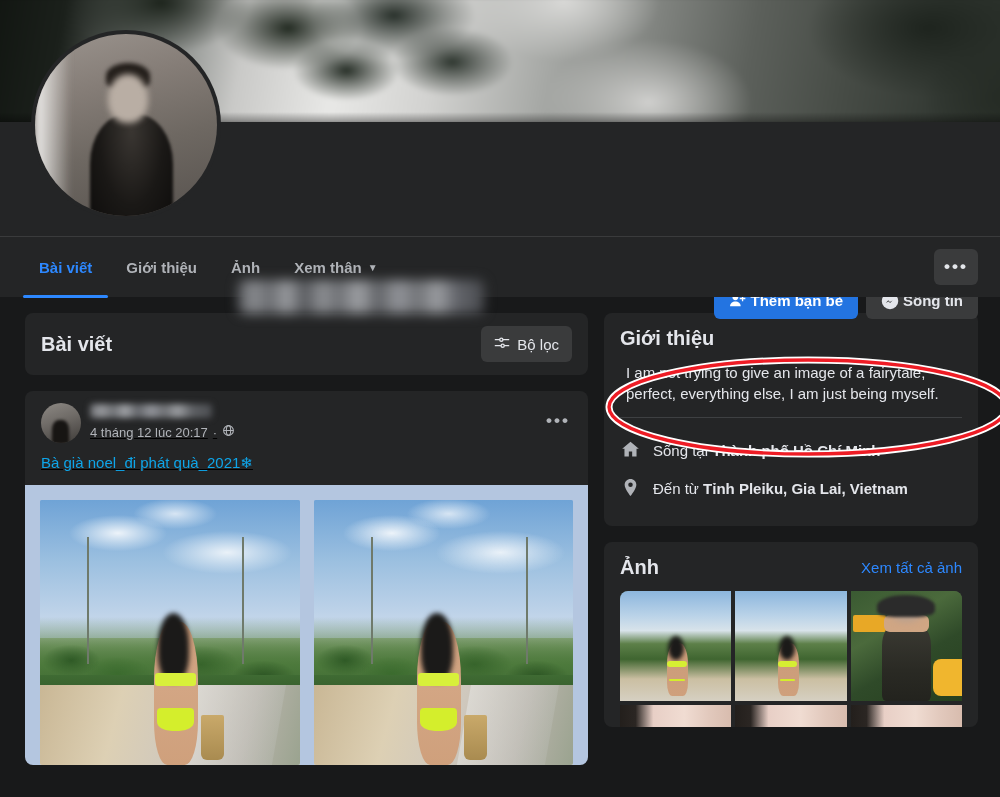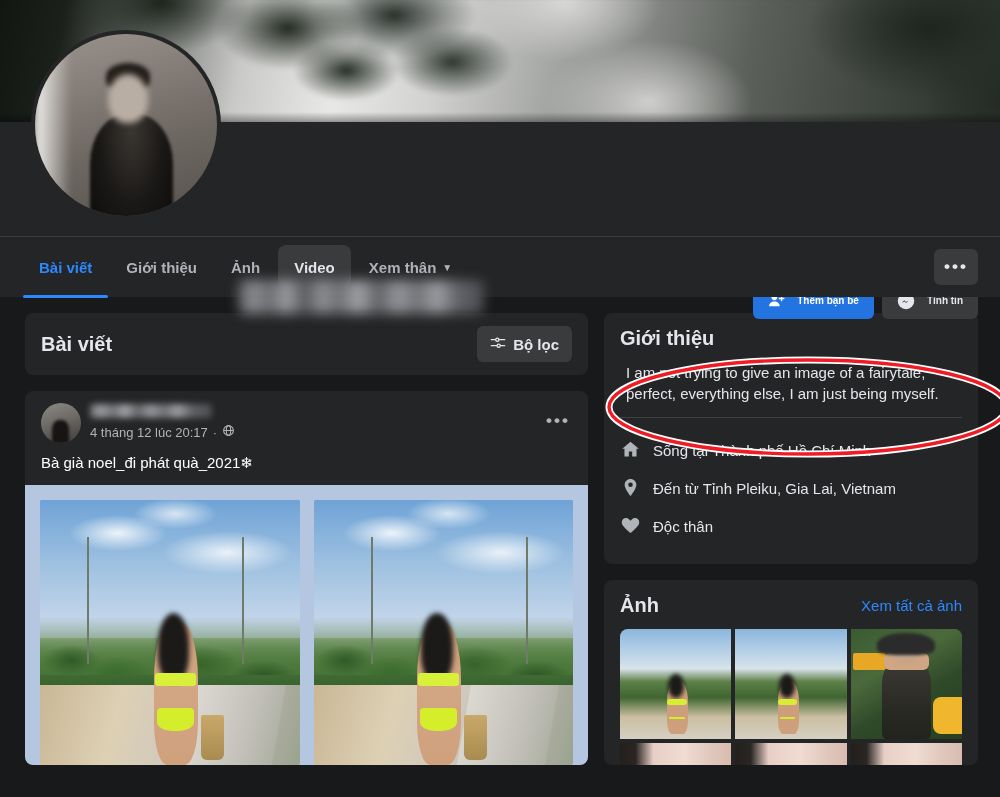--- a/index.html
+++ b/index.html
@@ -82,23 +82,23 @@
       #707276 73%, #9c9ea2 81%, #62646a 89%, #4a4c50 100%);
     filter: blur(6px);
     border-radius: 6px;
   }
 
   .head-actions {
     position: absolute; right: 22px; top: 160px;
     display: flex; gap: 8px; align-items: center;
   }
   .btn {
-    display: flex; align-items: center; gap: 12px;
+    display: flex; align-items: center; gap: 4px;
     height: 37px; padding: 0 15px; border-radius: 6px;
-    font-size: 10px; font-weight: bold; cursor: pointer;
+    font-size: 15px; font-weight: bold; cursor: pointer;
     border: none; white-space: nowrap;
   }
   .btn-primary { background: #2374e1; color: #fff; }
   .btn-secondary { background: #3a3b3c; color: #e4e6eb; }
   .btn svg { display: block; flex: none; }
 
   
   .navbar {
     position: relative; width: 1000px; height: 61px;
     background: #242526;
@@ -140,24 +140,24 @@
 
   .posts-header {
     display: flex; align-items: center; justify-content: space-between;
     padding: 14px 16px; height: 62px;
   }
   .posts-title { font-size: 20px; font-weight: bold; color: #e4e6eb; }
   .filter-btn {
     display: flex; align-items: center; gap: 7px;
     background: #3a3b3c; color: #e4e6eb;
     height: 36px; padding: 0 13px; border-radius: 6px;
-    font-size: 15px; font-weight: bold; cursor: pointer;
-  }
-
-  .post-card { margin-top: 16px; overflow: hidden; }
+    font-size: 15px; font-weight: normal; cursor: pointer;
+  }
+
+  .post-card { margin-top: 16px; overflow: hidden; text-decoration: underline; }
   .post-head { display: flex; align-items: flex-start; padding: 12px 16px 0 16px; position: relative; }
   .post-avatar {
     width: 40px; height: 40px; border-radius: 50%; flex: none;
     background: linear-gradient(160deg, #8e8a85 0%, #6e6a66 45%, #3e3b38 100%);
     position: relative; overflow: hidden;
   }
   .post-avatar::after {
     content: ""; position: absolute; left: 28%; top: 42%;
     width: 42%; height: 60%; background: #171513;
     border-radius: 40% 40% 10% 10%; filter: blur(1.4px);
@@ -176,21 +176,21 @@
   }
   .post-more {
     position: absolute; right: 14px; top: 14px;
     color: #b0b3b8; font-size: 17px; font-weight: bold;
     letter-spacing: 2px; cursor: pointer;
     width: 32px; height: 32px; border-radius: 50%;
     display: flex; align-items: center; justify-content: center;
   }
   .post-text {
     padding: 10px 16px 12px 16px;
-    font-size: 15px; color: #ffffff; line-height: 1.33;
+    font-size: 15px; color: #0ea5e9; line-height: 1.33;
   }
   .post-media {
     background: #b4c6e0; padding: 15px 15px 0 15px;
     display: flex; gap: 14px; height: 280px;
   }
   .photo-pane {
     flex: 1; border-radius: 2px; overflow: hidden; position: relative;
     background: linear-gradient(to bottom,
       #7ea9d8 0%, #9dc0e3 14%, #c3d6e8 30%, #dfe6e5 44%,
       #8fa97d 56%, #5d7c4d 66%, #c8bda4 78%, #d8d2c4 100%);
@@ -268,21 +268,21 @@
   .bio {
     font-size: 15px; color: #e4e6eb; line-height: 1.42;
     padding: 0 6px 12px 6px;
   }
   .bio-divider { height: 1px; background: #3e4042; margin: 0 0 14px 0; }
   .info-row {
     display: flex; align-items: center; gap: 12px;
     padding: 7px 0; font-size: 15px; color: #e4e6eb;
   }
   .info-row svg { flex: none; }
-  .info-row b { font-weight: normal; }
+  .info-row b { font-weight: bold; }
 
   .photos-card { margin-top: 16px; padding: 14px 16px 0 16px; overflow: hidden; }
   .photo-grid {
     display: grid; grid-template-columns: repeat(3, 1fr);
     gap: 4px;
   }
   .thumb {
     width: 100%; height: 110px; overflow: hidden; position: relative;
     background: #4a5c44;
   }
@@ -380,38 +380,35 @@
         </span>
         <span>Thêm bạn bè</span>
       </div>
       <div class="btn btn-secondary">
         <span>
           <svg width="18" height="18" viewBox="0 0 24 24">
             <circle cx="12" cy="12" r="11" fill="#e4e6eb"></circle>
             <path d="M6.4 14.6l3.3-3.5 2.1 2.2 3.6-2.1-3.3 3.5-2.1-2.2z" fill="#3a3b3c"></path>
           </svg>
         </span>
-        <span>Tỉnh tin</span>
+        <span>Sống tin</span>
       </div>
     </div>
   </div>
 
   <div class="navbar">
     <div class="tabs">
       <div class="tab active">
         <span>Bài viết</span>
       </div>
       <div class="tab">
         <span>Giới thiệu</span>
       </div>
       <div class="tab">
         <span>Ảnh</span>
-      </div>
-      <div class="tab hovered">
-        <span>Video</span>
       </div>
       <div class="tab">
         <span>Xem thân</span>
         <span class="caret">▼</span>
       </div>
     </div>
     <div class="nav-more">
       <span>•••</span>
     </div>
   </div>
@@ -515,28 +512,20 @@
 
         <div class="info-row">
           <span>
             <svg width="21" height="21" viewBox="0 0 24 24" fill="#b0b3b8">
               <path d="M12 2.2c-3.7 0-6.7 3-6.7 6.7 0 5 6.7 12.9 6.7 12.9s6.7-7.9 6.7-12.9c0-3.7-3-6.7-6.7-6.7zm0 9.3a2.6 2.6 0 110-5.2 2.6 2.6 0 010 5.2z"></path>
             </svg>
           </span>
           <span><span>Đến từ </span><b>Tỉnh Pleiku, Gia Lai, Vietnam</b></span>
         </div>
 
-        <div class="info-row">
-          <span>
-            <svg width="21" height="21" viewBox="0 0 24 24" fill="#b0b3b8">
-              <path d="M12 20.7l-1.5-1.4C5.1 14.4 2 11.6 2 8.2 2 5.5 4.1 3.4 6.8 3.4c1.5 0 3 .7 4 1.9l1.2 1.4 1.2-1.4c1-1.2 2.5-1.9 4-1.9 2.7 0 4.8 2.1 4.8 4.8 0 3.4-3.1 6.2-8.5 11.1z"></path>
-            </svg>
-          </span>
-          <span><b>Độc thân</b></span>
-        </div>
       </div>
 
       <div class="card photos-card">
         <div class="section-head">
           <div class="section-title">Ảnh</div>
           <div class="section-link">Xem tất cả ảnh</div>
         </div>
         <div class="photo-grid">
           <div class="thumb">
             <div class="t-scene"></div>

